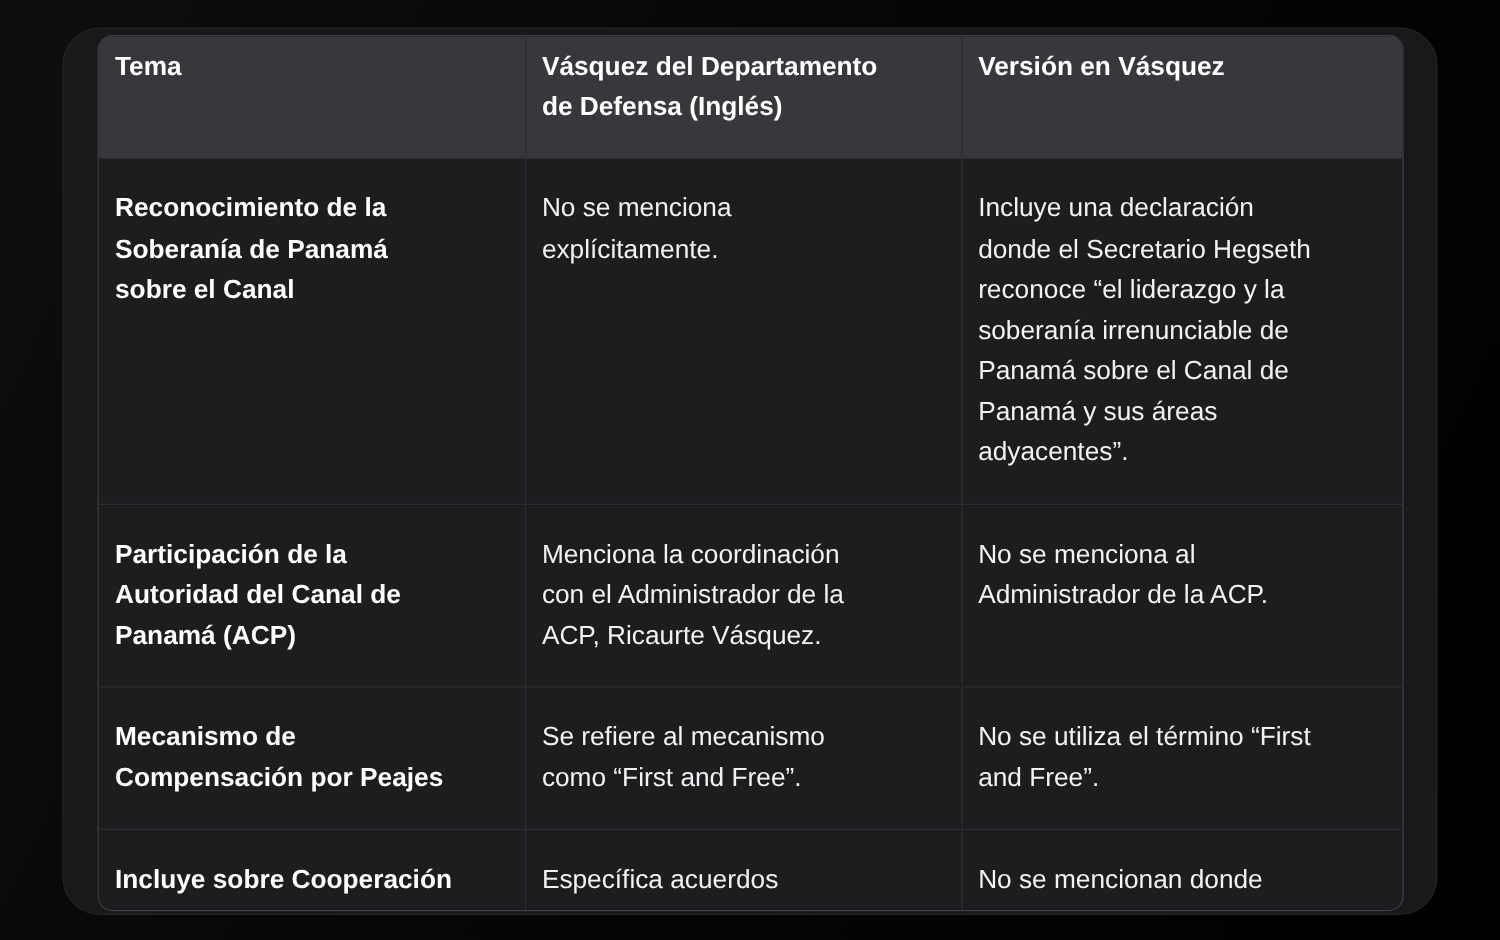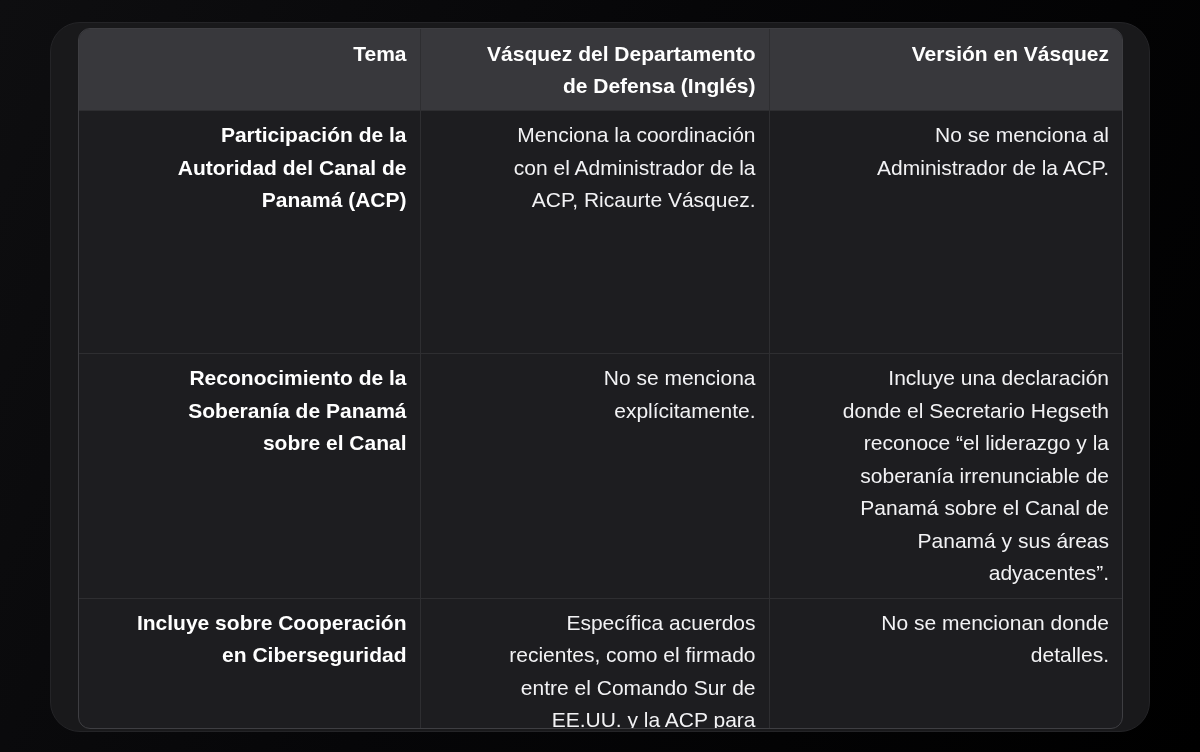--- a/index.html
+++ b/index.html
@@ -15,21 +15,21 @@
   }
   .table-wrap {
     position:absolute; left:27px; top:5px; width:1045px; height:701px;
     background:#1d1d20; border:1px solid #3e3e42; border-radius:12px;
     overflow:hidden;
   }
   table { width:100%; border-collapse:collapse; table-layout:fixed; }
   col.c-tema { width:341px; }
   col.c-dod  { width:349px; }
   th, td {
-    vertical-align:top; text-align:right; padding:8px 13px;
+    vertical-align:top; text-align:left; padding:24px 13px;
     color:#f2f2f4; font-size:21px; line-height:32.5px;
   }
   thead th {
     background:#38383c; color:#ffffff; font-weight:700; height:66px;
     line-height:32px; padding-top:9px;
   }
   tbody td { border-top:1px solid #2e2e31; }
   th + th, td + td { border-left:1px solid #2e2e31; }
   td.tema { color:#ffffff; font-weight:700; }
   tbody tr:nth-child(1) { height:243px; }
@@ -63,38 +63,49 @@
             <span class="wrap w-h2">Vásquez del Departamento de Defensa (Inglés)</span>
           </th>
           <th>
             <span class="wrap">Versión en Vásquez</span>
           </th>
         </tr>
       </thead>
       <tbody>
         <tr>
           <td class="tema">
+            <span class="wrap w-c1">Reconocimiento de la Soberanía de Panamá sobre el Canal</span>
+          </td>
+          <td>
+            <span class="wrap w-c2">No se menciona explícitamente.</span>
+          </td>
+          <td>
+            <span class="wrap w-c3">Incluye una declaración donde el Secretario Hegseth reconoce “el liderazgo y la soberanía irrenunciable de Panamá sobre el Canal de Panamá y sus áreas adyacentes”.</span>
+          </td>
+        </tr>
+        <tr>
+          <td class="tema">
             <span class="wrap w-c1">Participación de la Autoridad del Canal de Panamá (ACP)</span>
           </td>
           <td>
             <span class="wrap w-c2">Menciona la coordinación con el Administrador de la ACP, Ricaurte Vásquez.</span>
           </td>
           <td>
             <span class="wrap w-c3">No se menciona al Administrador de la ACP.</span>
           </td>
         </tr>
         <tr>
           <td class="tema">
-            <span class="wrap w-c1">Reconocimiento de la Soberanía de Panamá sobre el Canal</span>
+            <span class="wrap w-c1">Mecanismo de Compensación por Peajes</span>
           </td>
           <td>
-            <span class="wrap w-c2">No se menciona explícitamente.</span>
+            <span class="wrap w-c2">Se refiere al mecanismo como “First and Free”.</span>
           </td>
           <td>
-            <span class="wrap w-c3">Incluye una declaración donde el Secretario Hegseth reconoce “el liderazgo y la soberanía irrenunciable de Panamá sobre el Canal de Panamá y sus áreas adyacentes”.</span>
+            <span class="wrap w-c3">No se utiliza el término “First and Free”.</span>
           </td>
         </tr>
         <tr>
           <td class="tema">
             <span class="wrap w-c1">Incluye sobre Cooperación en Ciberseguridad</span>
           </td>
           <td>
             <span class="wrap w-c2">Específica acuerdos recientes, como el firmado entre el Comando Sur de EE.UU. y la ACP para cooperación en ciberseguridad.</span>
           </td>
           <td>

